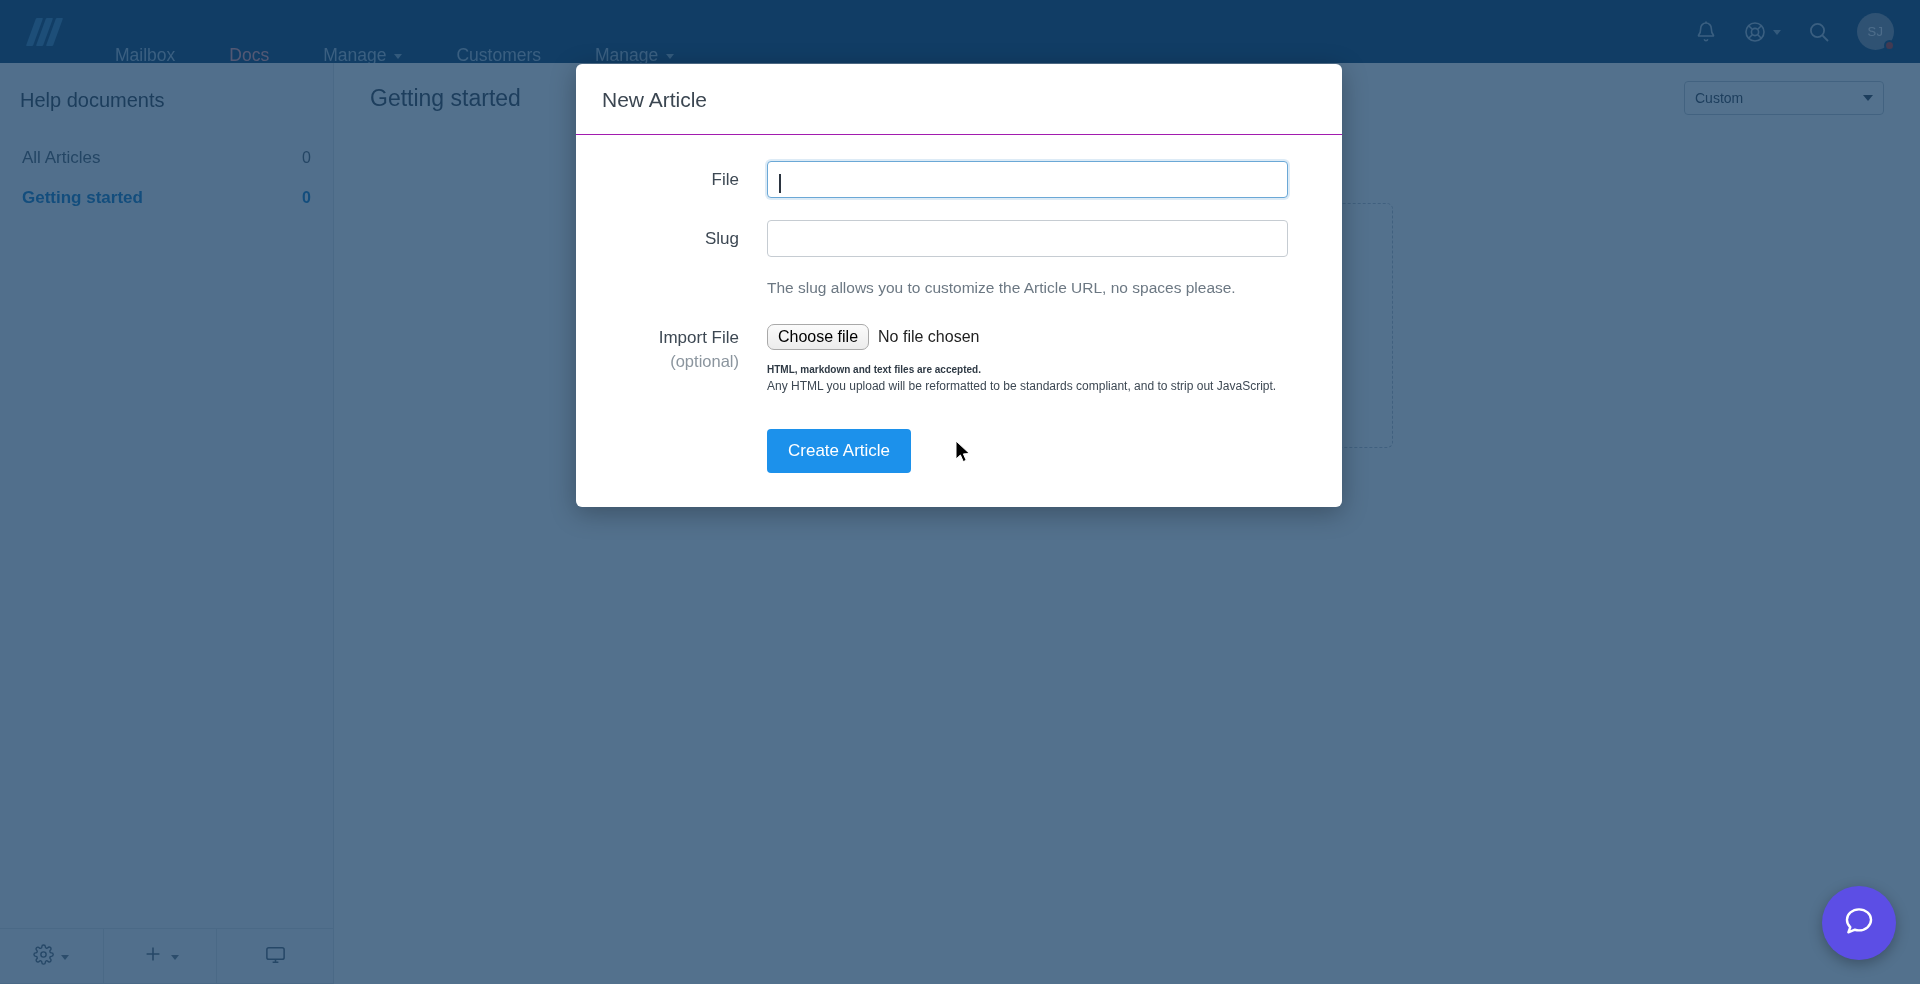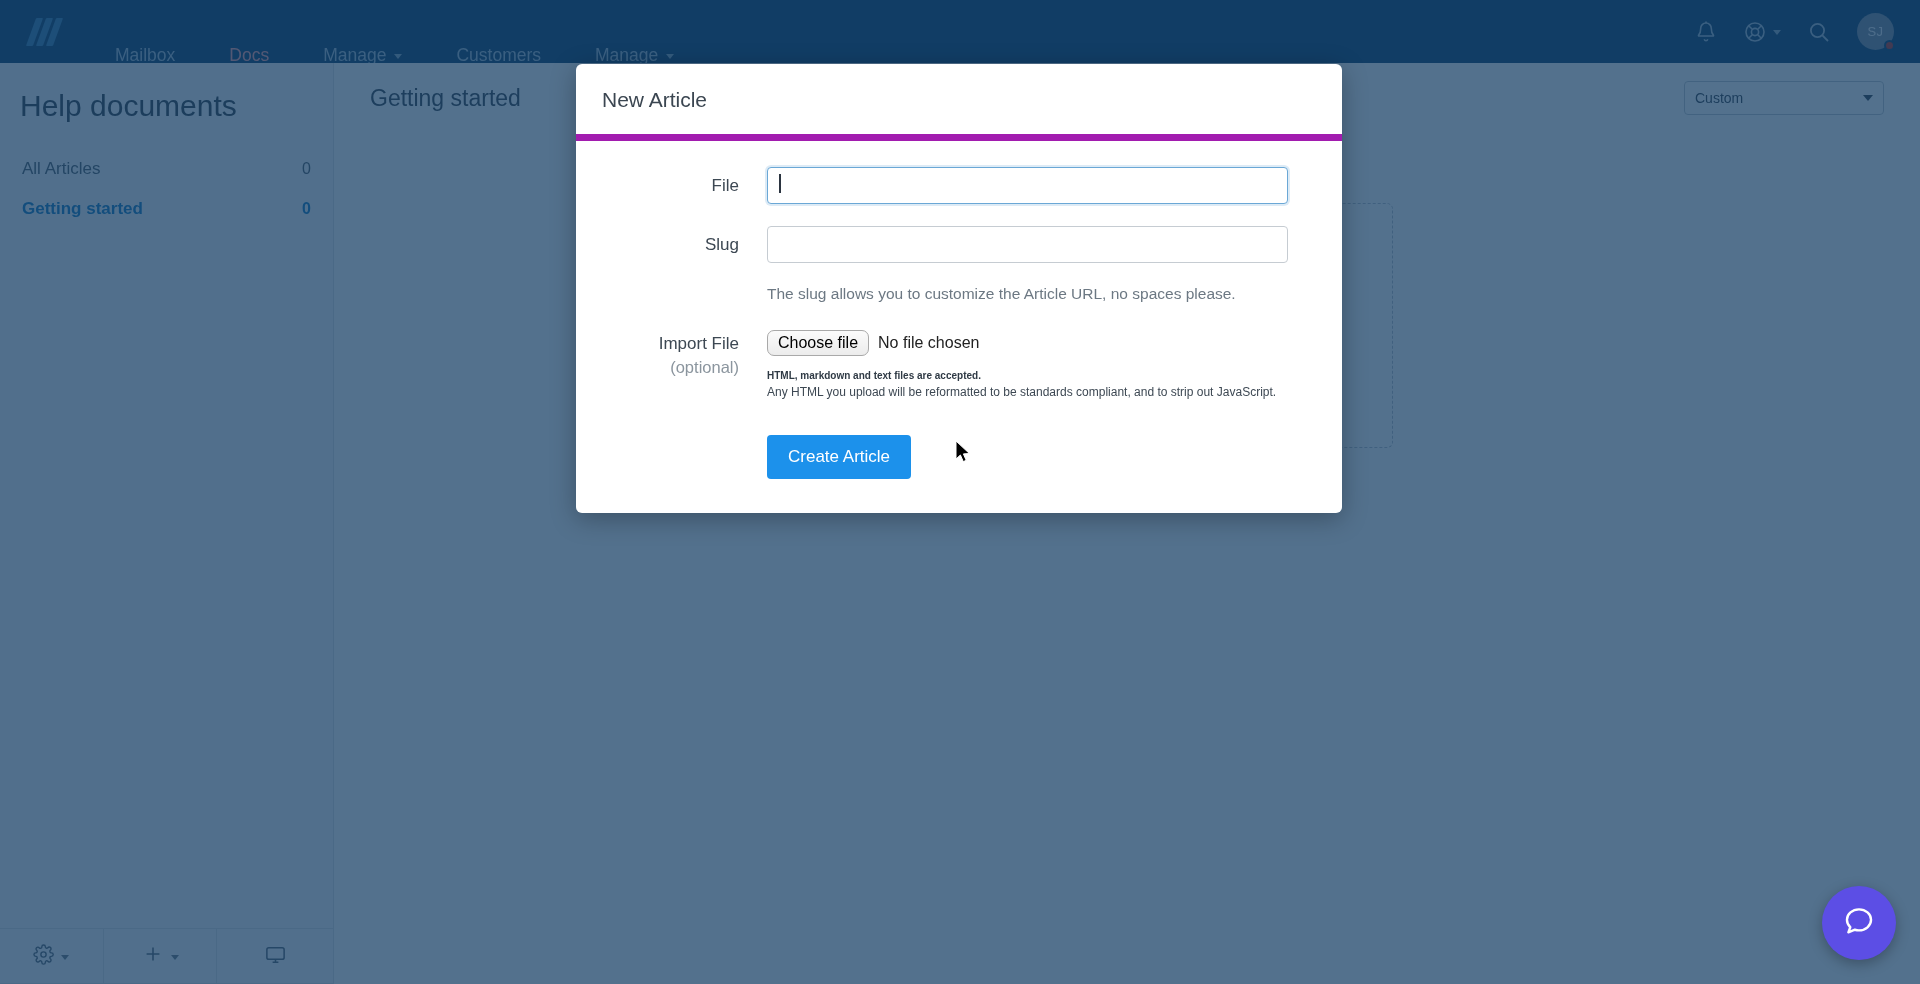--- a/index.html
+++ b/index.html
@@ -56,21 +56,21 @@
     background: #c0392b; border: 2px solid #12466f;
   }
 
   .body-row { position: absolute; top: 63px; left: 0; right: 0; bottom: 0; display: flex; }
 
   .sidebar {
     width: 334px; background: #f7f8f9; border-right: 1px solid #dfe3e7;
     display: flex; flex-direction: column; flex: 0 0 334px;
   }
   .sidebar-head { padding: 26px 20px 12px 20px; }
-  .sidebar-title { font-size: 30px; color: #3a4550; font-weight: 400; }
+  .sidebar-title { font-size: 20px; color: #3a4550; font-weight: 400; }
   .sidebar-list { padding: 14px 0 0 0; flex: 1; }
   .side-row {
     display: flex; align-items: center; justify-content: space-between;
     padding: 10px 22px; font-size: 17px; color: #55626e; cursor: pointer; text-align: center;
   }
   .side-row.selected { color: #1b7fc4; font-weight: bold; }
   .side-count { font-size: 16px; }
   .sidebar-toolbar {
     height: 56px; border-top: 1px solid #dfe3e7; border-bottom: 1px solid #dfe3e7;
     display: flex; align-items: stretch;
@@ -118,21 +118,21 @@
     position: absolute; inset: 0; background: rgba(17, 58, 97, 0.72);
   }
 
   
   .modal {
     position: absolute; left: 576px; top: 64px;
     width: 766px; border-radius: 6px; background: #ffffff;
     box-shadow: 0 6px 26px rgba(0,0,0,.28); overflow: hidden;
   }
   .modal-head {
-    padding: 24px 26px 22px 26px; border-bottom: 7px solid #a21caf;
+    padding: 24px 26px 22px 26px; border-bottom: 1px solid #a21caf;
   }
   .modal-title { font-size: 21px; color: #3b4651; font-weight: 400; }
   .modal-body { padding: 26px 26px 34px 26px; }
 
   .frow { display: flex; align-items: flex-start; margin-bottom: 22px; }
   .flabel {
     width: 165px; flex: 0 0 165px; text-align: right; padding-right: 28px;
     font-size: 17px; color: #3d4853; padding-top: 8px; line-height: 1.35;
   }
   .flabel .sub { display: block; color: #8b959e; font-size: 16.5px; }

